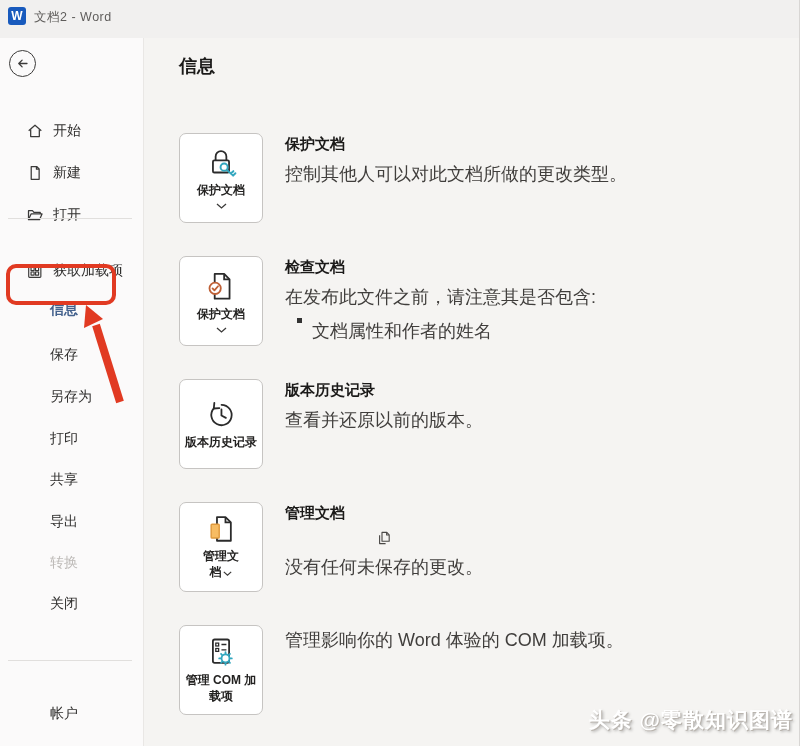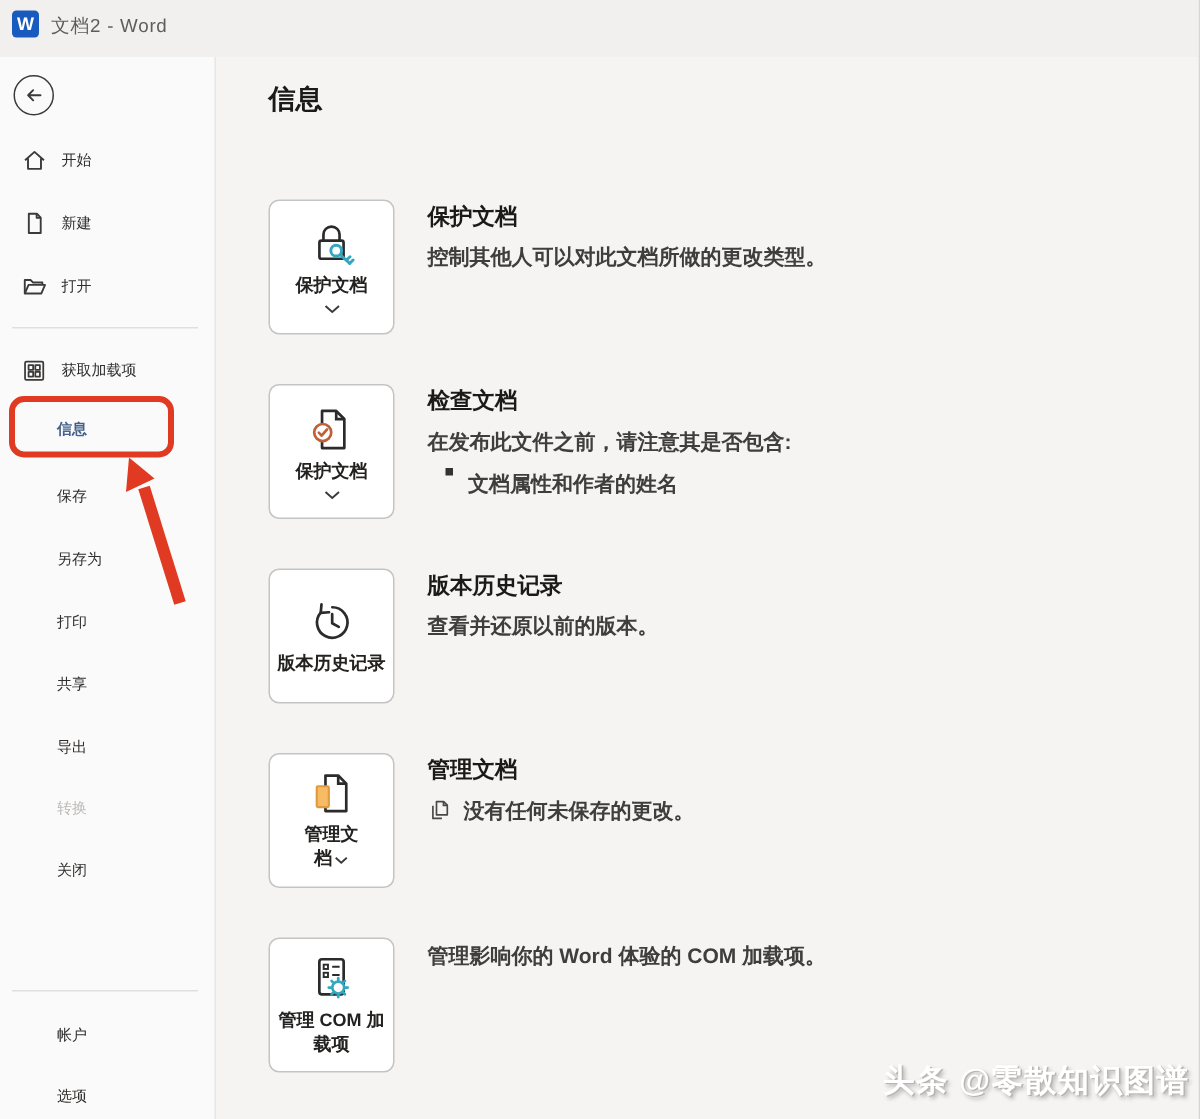--- a/index.html
+++ b/index.html
@@ -11,22 +11,22 @@
   
   .titlebar { position:absolute; top:0; left:0; width:100%; height:38px; background:#f1f0ef; }
   .word-logo { position:absolute; top:7px; left:8px; width:18px; height:18px; background:#185abd; border-radius:3px;
                color:#fff; font-weight:bold; font-size:12px; line-height:18px; text-align:center; }
   .doc-title { position:absolute; top:9px; left:34px; font-size:12.5px; color:#5f5d5b; letter-spacing:.5px; }
 
   
   .sidebar { position:absolute; top:38px; left:0; width:143px; bottom:0; background:#fbfafa; }
   .back-btn { position:absolute; top:12px; left:9px; width:27px; height:27px; border:1.4px solid #3b3a39; border-radius:50%;
               background:transparent; display:flex; align-items:center; justify-content:center; cursor:pointer; }
-  .nav-item { position:absolute; left:4px; height:28px; display:flex; align-items:center; gap:9px; padding-left:10px;
-              font-size:10px; color:#302f2e; cursor:pointer; white-space:nowrap; }
+  .nav-item { position:absolute; left:16px; height:28px; display:flex; align-items:center; gap:9px; padding-left:10px;
+              font-size:14px; color:#302f2e; cursor:pointer; white-space:nowrap;margin-top:24px; }
   .nav-item.noicon { padding-left:34px; }
   .nav-item.disabled { color:#bdbab7; cursor:default; }
   .nav-item.selected span.lbl { color:#44628d; font-weight:bold; }
   .nav-icon { width:18px; height:18px; display:inline-flex; }
   .sidebar-divider { position:absolute; left:8px; width:124px; height:1px; background:#e1dfdd; }
 
   
   .red-box { position:absolute; top:226px; left:6px; width:110px; height:41px; border:4px solid #e13a22; border-radius:10px; pointer-events:none; }
   .arrow-svg { position:absolute; top:0; left:0; pointer-events:none; }
 
@@ -37,24 +37,24 @@
   .info-row { position:absolute; left:35px; display:flex; gap:22px; }
   .tile { width:84px; height:90px; background:#fff; border:1px solid #c6c4c2; border-radius:7px;
           display:flex; flex-direction:column; align-items:center; justify-content:center; gap:2px; cursor:pointer; padding:4px 2px; }
   .tile-label { font-size:12px; font-weight:bold; color:#232221; text-align:center; line-height:1.3; }
   .tile .chev { margin-top:2px; }
   .tile-label .chev-inline { display:inline-block; margin-left:2px; }
   .narrow { max-width:3.4em; }
 
   .row-text { padding-top:2px; }
   .row-title { font-size:15px; font-weight:bold; color:#1b1a19; margin-bottom:7px; }
-  .row-desc { font-size:14px; color:#403e3c; line-height:1.45;font-weight:bold; }
+  .row-desc { font-size:18px; color:#403e3c; line-height:1.45; }
   .bullet-line { display:flex; align-items:flex-start; gap:10px; margin-top:8px; padding-left:12px; }
   .bullet-sq { width:5px; height:5px; background:#333; flex:0 0 auto; }
-  .desc-with-icon { display:flex; align-items:center; gap:8px; }
+  .desc-with-icon { display:flex; align-items:center; gap:8px;flex-direction:column; }
 
   
   .watermark { position:absolute; right:6px; bottom:12px; font-size:21px; font-weight:bold; color:#ffffff;
                text-shadow:1px 1px 0 #b9b4ae, 2px 2px 3px rgba(0,0,0,.28); letter-spacing:1px; pointer-events:none; }
 
   svg { display:block; }
 </style>
 </head>
 <body>
 

